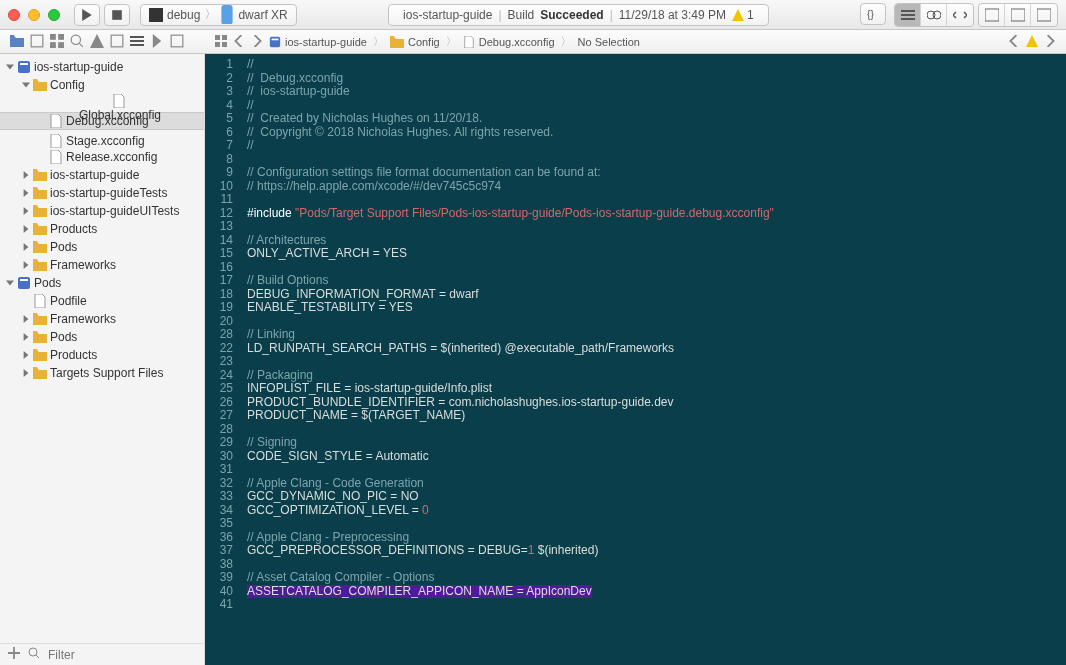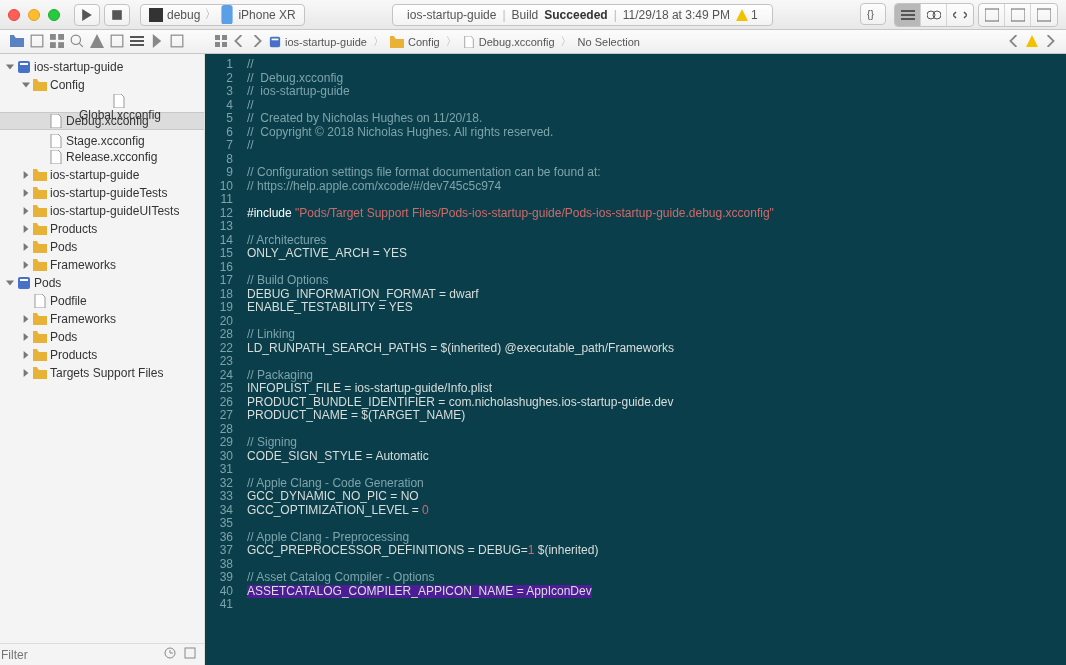--- a/index.html
+++ b/index.html
@@ -52,21 +52,21 @@
 
 .sidebar { width:205px; background:#f4f4f4; border-right:1px solid #ddd; display:flex; flex-direction:column;}
 .tree { flex:1; overflow:auto; font-size:12px; color:#333; padding-top:4px;}
 .tree-row { display:flex; align-items:center; height:18px; padding-left:4px; cursor:default;}
 .tree-row.selected{ background:#dcdcdc; border-top:1px solid #c8c8c8;border-bottom:1px solid #c8c8c8;}
 .tree-row .disclosure{ width:12px; display:flex; justify-content:center;}
 .tree-row .disclosure svg{width:8px;height:8px;fill:#777;}
 .tree-row .ticon{ width:16px; display:flex;justify-content:center;margin-right:2px;}
 .tree-row .ticon svg{width:14px;height:14px;}
 .tree-row .label{ white-space:nowrap;}
-.sidebar-footer{ height:22px; border-top:1px solid #ddd; display:flex;align-items:center; gap:8px; padding:0 8px; font-size:12px; color:#888;justify-content:flex-end;}
+.sidebar-footer{ height:22px; border-top:1px solid #ddd; display:flex;align-items:center; gap:8px; padding:0 8px; font-size:12px; color:#888;}
 .sidebar-footer input{ border:none; background:transparent; outline:none; font-size:12px; flex:1;}
 .sidebar-footer svg{width:12px;height:12px;fill:#888;}
 
 
 .editor { flex:1; background:#0a3e4a; display:flex; font-family: "Menlo","Monaco",monospace; font-size:12px;}
 .gutter { width:34px; text-align:right; padding:4px 6px 0 0; color:#7ea4ab; line-height:13.5px; user-select:none;}
 .code { flex:1; padding:4px 8px 0 8px; line-height:13.5px; white-space:pre; color:#d8dedc;}
 .cm { color:#7ea4ab; font-style:normal;}
 .inc { color:#ffffff; }
 .str { color:#d16969; }
@@ -177,21 +177,21 @@
             <rect width="14" height="14" fill="#333"></rect>
           </svg>
         </span>
       <span>debug</span>
       <span class="scheme-sep">〉</span>
       <span class="icon-box">
           <svg viewBox="0 0 10 14">
             <rect x="1" y="0" width="8" height="14" rx="2" fill="#5aa0e6"></rect>
           </svg>
         </span>
-      <span>iPhone XR</span>
+      <span>dwarf XR</span>
     </div>
   </div>
 
   <div class="status-center">
     <div class="status-pill">
       <span>ios-startup-guide</span>
       <span class="sep">|</span>
       <span>Build</span>
       <b style="color:#333">Succeeded</b>
       <span class="sep">|</span>

